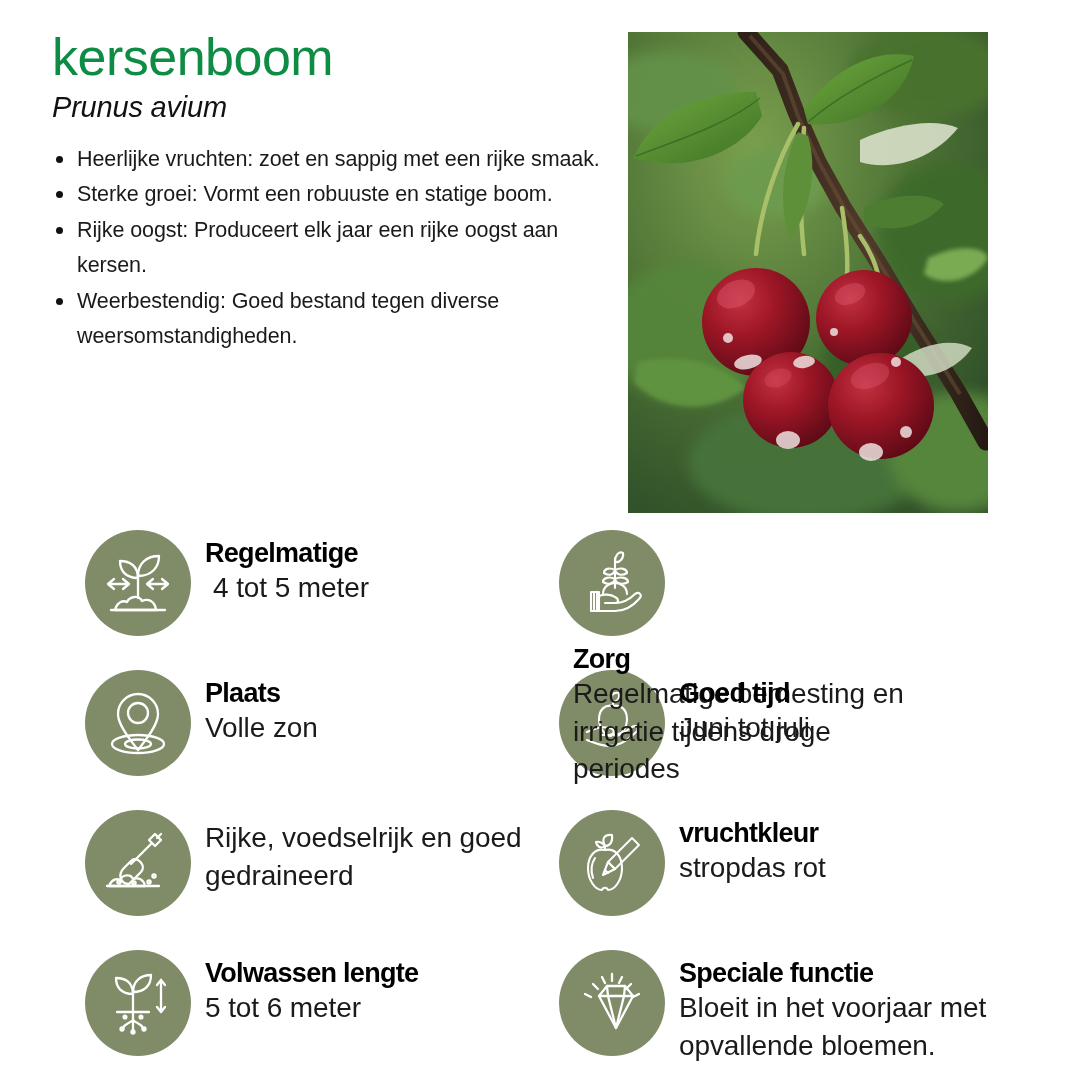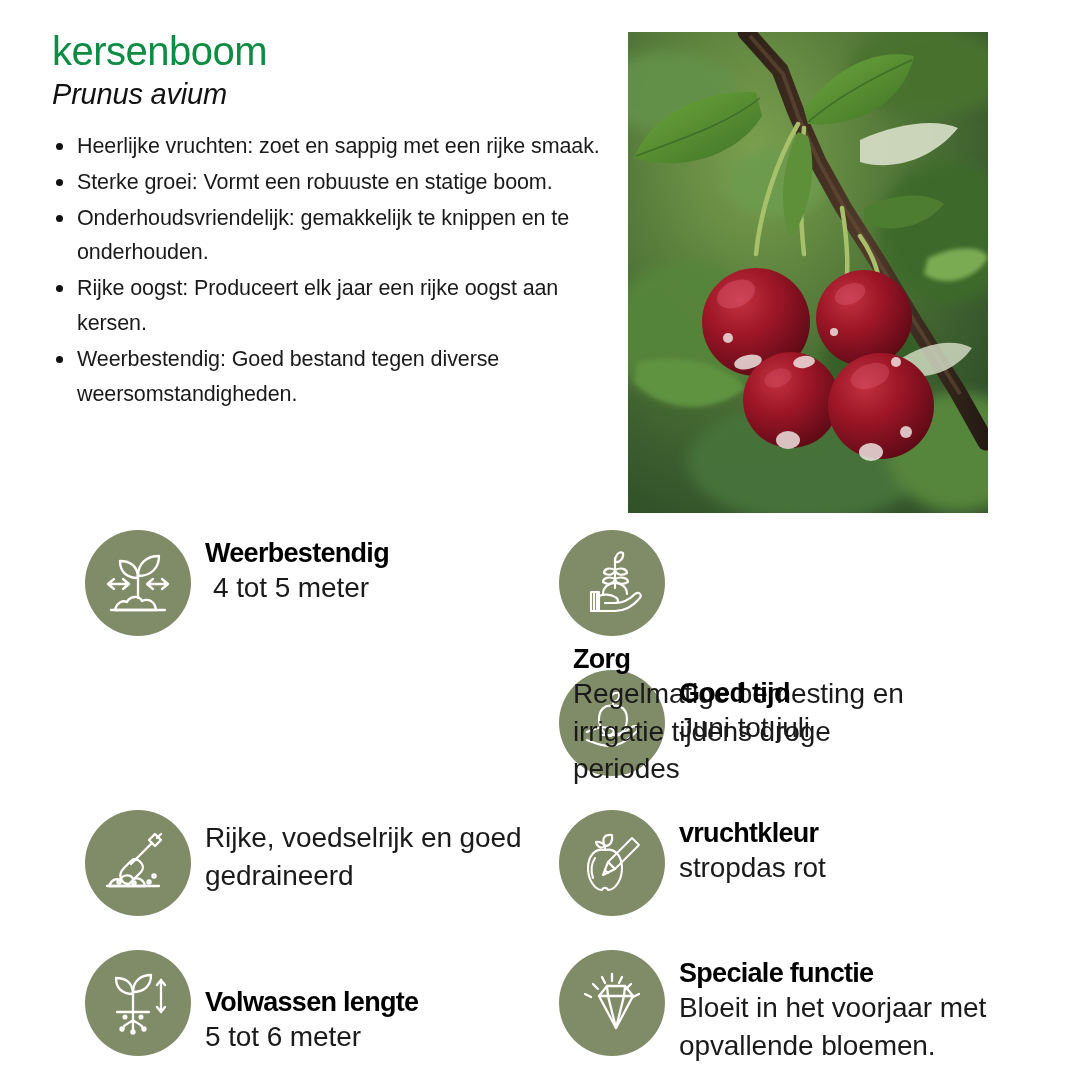--- a/index.html
+++ b/index.html
@@ -21,21 +21,21 @@
 
   
   .header-block {
     position: absolute;
     left: 52px;
     top: 30px;
     width: 565px;
   }
 
   .plant-title {
-    font-size: 40px;
+    font-size: 52px;
     font-weight: 400;
     color: #0e8c43;
     letter-spacing: -0.5px;
     line-height: 1.05;
     white-space: nowrap;
   }
 
   .plant-latin {
     font-size: 29px;
     font-style: italic;
@@ -137,21 +137,21 @@
     line-height: 1.34;
     letter-spacing: -0.1px;
     margin-top: 1px;
   }
   .icon-value.indented { margin-left: 8px; }
 
   
   .row-l1 { left: 85px;  top: 8px; }
   .row-l2 { left: 85px;  top: 148px; }
   .row-l3 { left: 85px;  top: 288px; }
-  .row-l4 { left: 85px;  top: 428px; align-items: flex-end; }
+  .row-l4 { left: 85px;  top: 428px; }
   
   .row-r1 { left: 559px; top: 8px; flex-direction: column; }
   .row-r2 { left: 559px; top: 148px; }
   .row-r3 { left: 559px; top: 288px; }
   .row-r4 { left: 559px; top: 428px; }
 
   
   .row-l3 .icon-text { z-index: 9; }
   .row-r3 .badge { z-index: 1; }
 </style>
@@ -163,23 +163,20 @@
   <div class="header-block">
     <div class="plant-title">kersenboom</div>
     <div class="plant-latin">Prunus avium</div>
 
     <ul class="feature-list">
       <li class="feature-item">
         <span class="feature-label">Heerlijke vruchten:</span><span> zoet en sappig met een rijke smaak.</span>
       </li>
       <li class="feature-item">
         <span class="feature-label">Sterke groei:</span><span> Vormt een robuuste en statige boom.</span>
-      </li>
-      <li class="feature-item">
-        <span class="feature-label">Onderhoudsvriendelijk:</span><span> gemakkelijk te knippen en te onderhouden.</span>
       </li>
       <li class="feature-item">
         <span class="feature-label">Rijke oogst:</span><span> Produceert elk jaar een rijke oogst aan kersen.</span>
       </li>
       <li class="feature-item">
         <span class="feature-label">Weerbestendig:</span><span> Goed bestand tegen diverse weersomstandigheden.</span>
       </li>
     </ul>
   </div>
 
@@ -282,25 +279,39 @@
           <path d="M35 50 V24"></path>
           <path d="M35 30 C22 30 17 22 17 13 C27 13 35 18 35 30Z"></path>
           <path d="M35 28 C35 15 44 8 56 8 C56 20 48 28 35 28Z"></path>
           <path d="M5 36 H26 M5 36 L11 31 M5 36 L11 41 M26 36 L20 31 M26 36 L20 41"></path>
           <path d="M44 36 H65 M44 36 L50 31 M44 36 L50 41 M65 36 L59 31 M65 36 L59 41"></path>
           <path d="M12 62 C14 54 20 52 24 54 C27 48 36 47 39 53 C45 50 52 53 53 62Z"></path>
           <path d="M8 62 H62"></path>
         </svg>
       </div>
       <div class="icon-text">
-        <div class="icon-title">Weerbestendig</div>
+        <div class="icon-title">Regelmatige</div>
         <div class="icon-value indented">4 tot 5 meter</div>
       </div>
     </div>
 
+    <div class="icon-row row-l2">
+      <div class="badge">
+        <svg width="70" height="70" viewBox="0 0 70 70" fill="none" stroke="#ffffff" stroke-width="2.3" stroke-linecap="round" stroke-linejoin="round">
+          <path d="M35 6 C24 6 15 15 15 26 C15 38 29 54 35 62 C41 54 55 38 55 26 C55 15 46 6 35 6Z"></path>
+          <circle cx="35" cy="25" r="10"></circle>
+          <ellipse cx="35" cy="56" rx="26" ry="9"></ellipse>
+          <ellipse cx="35" cy="56" rx="13" ry="4.5"></ellipse>
+        </svg>
+      </div>
+      <div class="icon-text">
+        <div class="icon-title">Plaats</div>
+        <div class="icon-value">Volle zon</div>
+      </div>
+    </div>
 
     <div class="icon-row row-l3">
       <div class="badge">
         <svg width="70" height="70" viewBox="0 0 70 70" fill="none" stroke="#ffffff" stroke-width="2.3" stroke-linecap="round" stroke-linejoin="round">
           <path d="M52 6 L58 12 L52 18 L46 12Z"></path>
           <path d="M49 15 L28 36"></path>
           <path d="M54 10 L58 6"></path>
           <path d="M28 33 L21 40 C14 47 18 56 26 56 L38 44 C44 38 34 27 28 33Z"></path>
           <path d="M6 58 C9 51 14 50 17 52 C20 46 28 46 30 51 C36 49 41 52 42 58Z"></path>
           <path d="M4 58 H56"></path>

